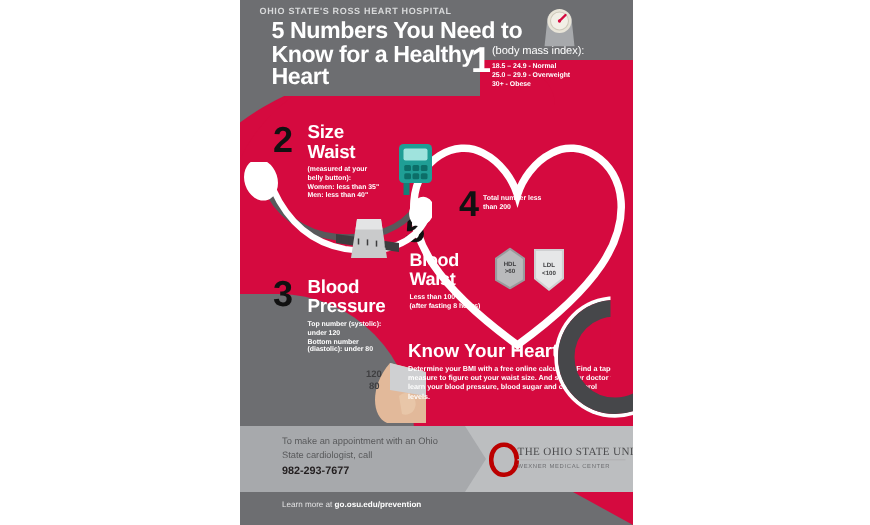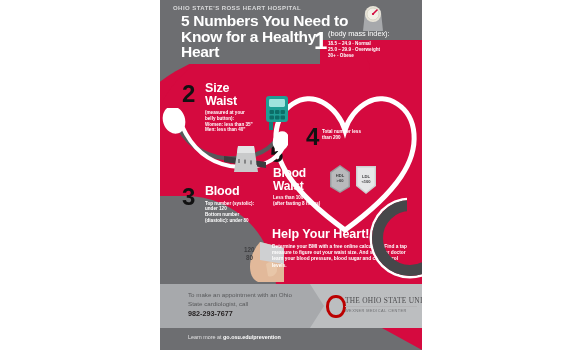--- a/index.html
+++ b/index.html
@@ -224,20 +224,21 @@
       <div class="h">Waist</div>
       <div class="tiny" style="white-space:pre-line">(measured at your
 belly button):
 Women: less than 35"
 Men: less than 40"</div>
     </div>
 
     <div class="block b3">
       <div class="num">3</div>
       <div class="h">Blood</div>
+      <div class="h">Pressure</div>
       <div class="tiny" style="white-space:pre-line">Top number (systolic):
 under 120
 Bottom number
 (diastolic): under 80</div>
     </div>
 
     <div class="block b4">
       <div class="num">4</div>
       <div class="tiny" style="white-space:pre-line">Total number less
 than 200</div>
@@ -316,21 +317,21 @@
       <svg viewBox="0 0 48 48" style="position:absolute;left:0;top:0;width:48px;height:48px;">
         <path d="M20 4 L44 10 L44 44 L18 44 C 8 40, 6 20, 20 4 Z" fill="#e2b99a"></path>
         <path d="M20 4 L44 10 L44 26 L20 22 Z" fill="#cfd0d2"></path>
         <path d="M26 26 C 30 22, 36 24, 37 30 C 38 36, 32 40, 28 38" fill="#e8c6a8"></path>
       </svg>
       <div class="bp-n1">120</div>
       <div class="bp-n2">80</div>
     </div>
 
     <div class="help">
-      <div class="help-title">Help Your Heart!</div>
+      <div class="help-title">Know Your Heart!</div>
       <div class="help-body">Determine your BMI with a free online calculator. Find a tape measure to figure out your waist size. And see your doctor to learn your blood pressure, blood sugar and cholesterol levels.</div>
     </div>
 
     <div class="o-ring"></div>
     <div class="o-mask"></div>
 
     <div class="band"></div>
     <div class="band-arrow"></div>
     <div class="band-txt">To make an appointment with an Ohio State cardiologist, call</div>
     <div class="band-txt band-phone" style="top:309px">982-293-7677</div>

